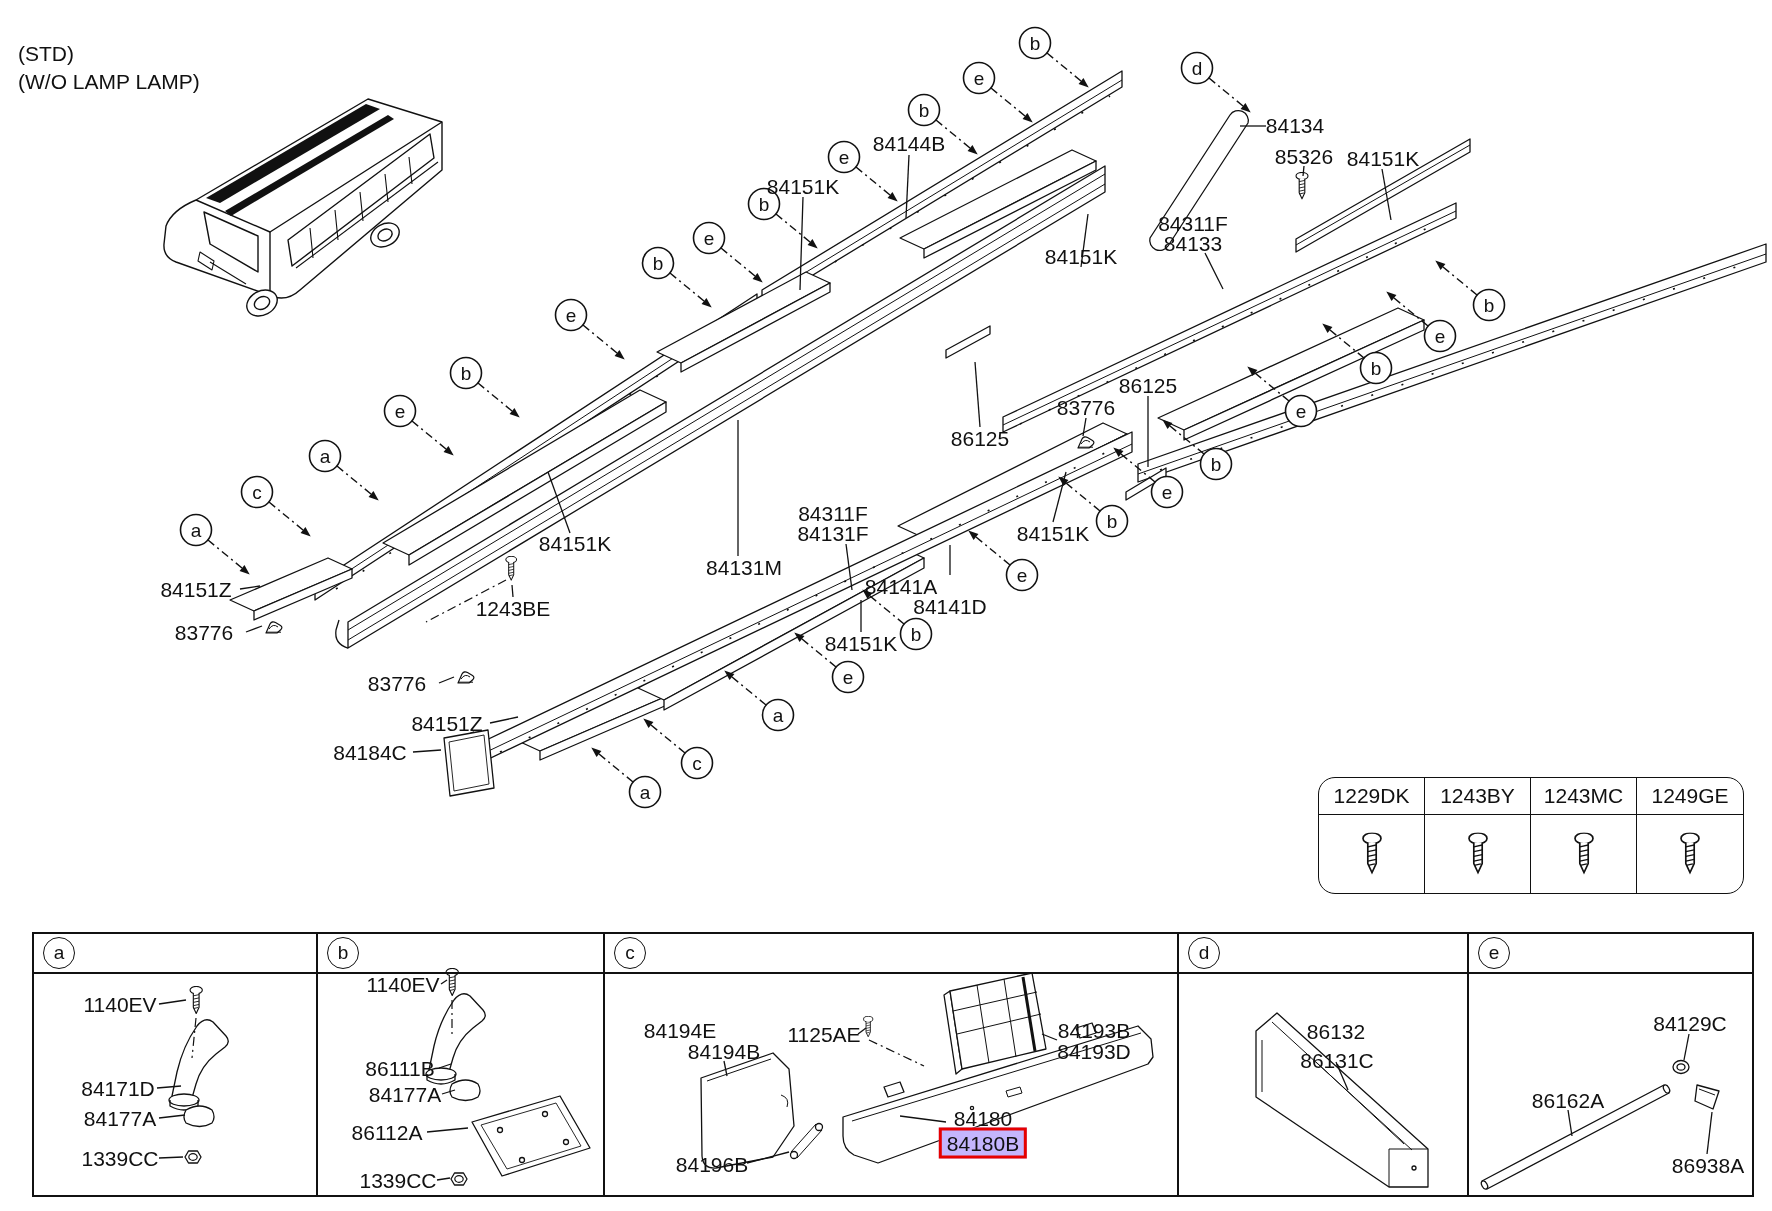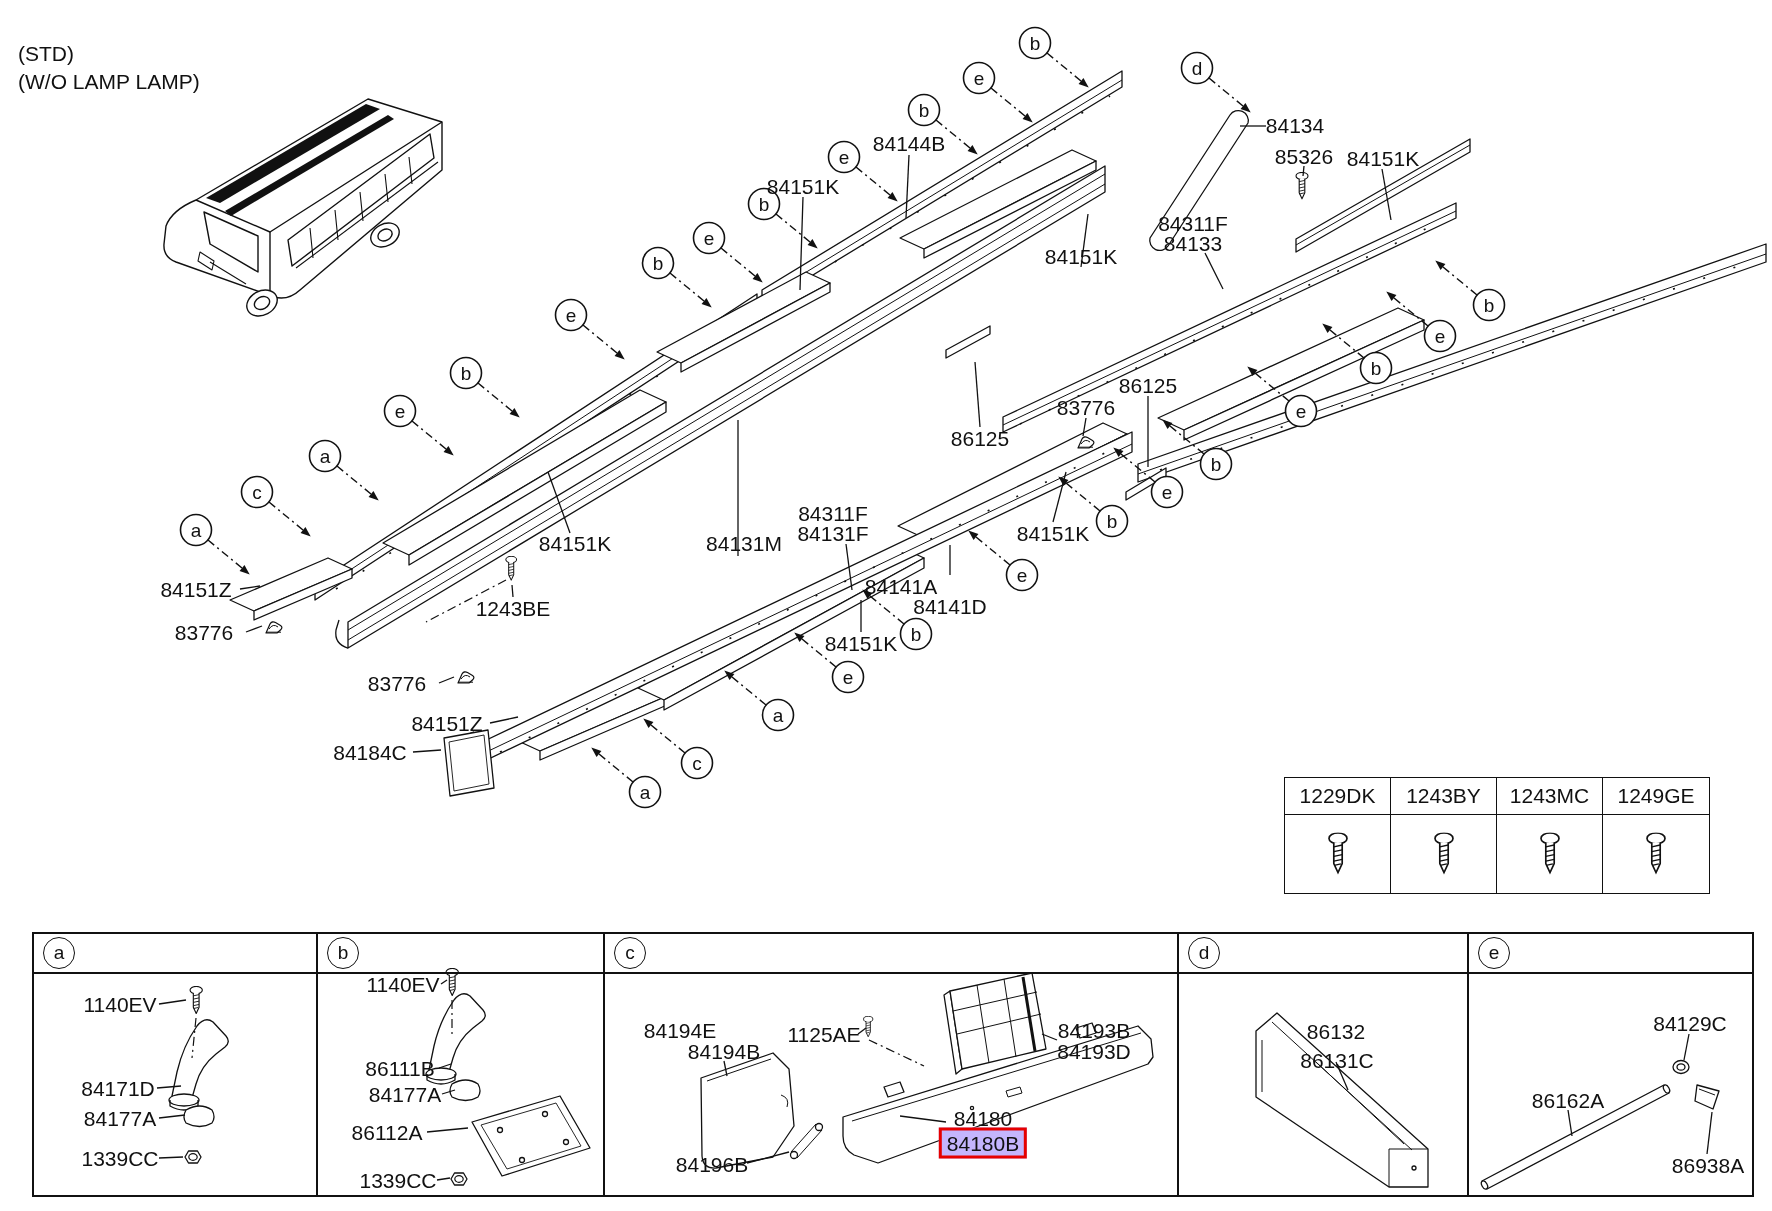--- a/index.html
+++ b/index.html
@@ -230,21 +230,21 @@
           <span class="pletter">d</span>
         </div>
       </div>
       <div class="pcol" style="width: 283px;">
         <div class="phead">
           <span class="pletter">e</span>
         </div>
       </div>
     </div>
 
-  <div id="ft" style="left:1284px;top:777px;">
+  <div id="ft" style="left:1318px;top:777px;border-radius:17px;">
       <div class="fth">1229DK</div>
       <div class="fth">1243BY</div>
       <div class="fth">1243MC</div>
       <div class="fth">1249GE</div>
       <div class="ftb">
         <svg width="24" height="44" viewBox="0 0 20 36">
           <use href="#screw"></use>
         </svg>
       </div>
       <div class="ftb">
@@ -426,21 +426,21 @@
       <div class="plabel" style="left: 1304px; top: 156px;">85326</div>
       <div class="plabel" style="left: 1383px; top: 158px;">84151K</div>
       <div class="plabel" style="left: 1193px; top: 223px;">84311F</div>
       <div class="plabel" style="left: 1193px; top: 243px;">84133</div>
       <div class="plabel" style="left: 1081px; top: 256px;">84151K</div>
       <div class="plabel" style="left: 1148px; top: 385px;">86125</div>
       <div class="plabel" style="left: 1086px; top: 407px;">83776</div>
       <div class="plabel" style="left: 980px; top: 438px;">86125</div>
       <div class="plabel" style="left: 833px; top: 513px;">84311F</div>
       <div class="plabel" style="left: 833px; top: 533px;">84131F</div>
-      <div class="plabel" style="left: 744px; top: 543px;">84131M</div>
+      <div class="plabel" style="left: 744px; top: 567px;">84131M</div>
       <div class="plabel" style="left: 575px; top: 543px;">84151K</div>
       <div class="plabel" style="left: 196px; top: 589px;">84151Z</div>
       <div class="plabel" style="left: 204px; top: 632px;">83776</div>
       <div class="plabel" style="left: 513px; top: 608px;">1243BE</div>
       <div class="plabel" style="left: 1053px; top: 533px;">84151K</div>
       <div class="plabel" style="left: 901px; top: 586px;">84141A</div>
       <div class="plabel" style="left: 950px; top: 606px;">84141D</div>
       <div class="plabel" style="left: 861px; top: 643px;">84151K</div>
       <div class="plabel" style="left: 397px; top: 683px;">83776</div>
       <div class="plabel" style="left: 447px; top: 723px;">84151Z</div>

